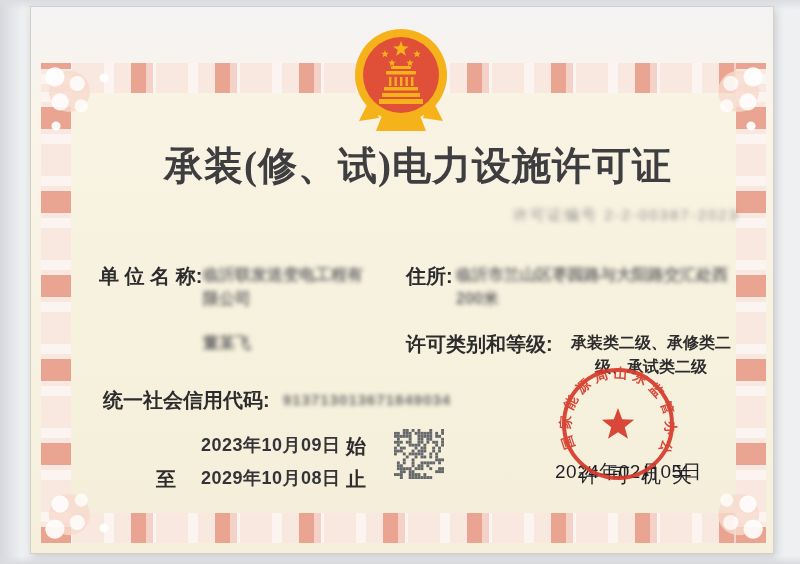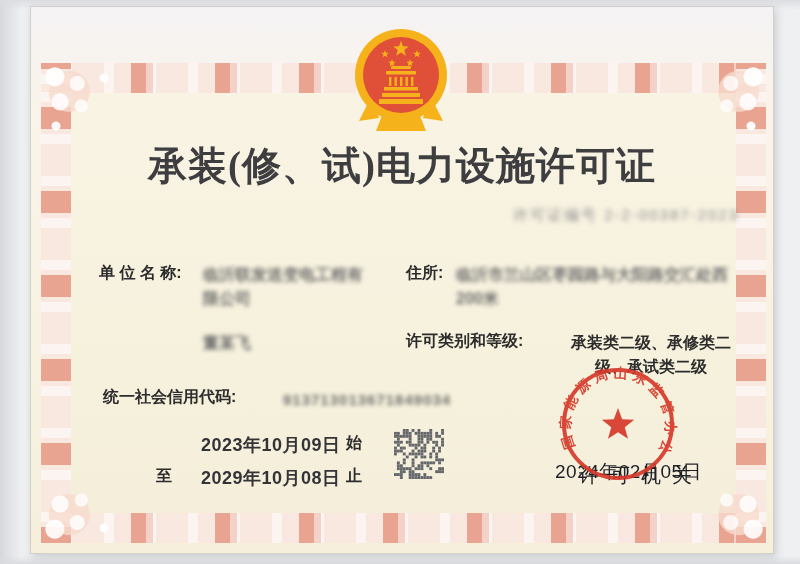--- a/index.html
+++ b/index.html
@@ -53,29 +53,29 @@
   .lace-tr{left:672px;top:54px;transform:scaleX(-1);}
   .lace-bl{left:8px;top:472px;transform:scaleY(-1);}
   .lace-br{left:672px;top:472px;transform:scale(-1,-1);}
 
   
   .emblem{position:absolute;left:318px;top:18px;width:104px;height:110px;}
 
   
   .title{position:absolute;left:0;top:132px;width:742px;text-align:center;
     font-family:"Liberation Serif", serif;font-weight:700;font-size:39px;
-    color:#3e3e40;letter-spacing:1px;}
+    color:#3e3e40;letter-spacing:1px;padding-left:16px;}
 
   .blur1{filter:blur(2.1px);color:#6e6e6e;}
   .blur2{filter:blur(2.6px);color:#8c8c8c;}
 
   .license-no{position:absolute;left:440px;top:199px;width:268px;text-align:right;
     font-size:15px;letter-spacing:2px;}
 
-  .lbl{position:absolute;font-size:16px;font-weight:700;color:#2c2c2c;white-space:nowrap;}
+  .lbl{position:absolute;font-size:20px;font-weight:700;color:#2c2c2c;white-space:nowrap;}
   .val{position:absolute;font-size:16px;font-weight:700;line-height:24px;}
   .plain{color:#2c2c2c;}
 
   .qr{position:absolute;left:363px;top:422px;width:50px;height:50px;filter:blur(.6px);opacity:.85;}
 
   .authority{position:absolute;left:548px;top:455px;font-size:20px;font-weight:400;
     color:#23232a;letter-spacing:11px;white-space:nowrap;}
   .issue-date{position:absolute;left:524px;top:452px;font-size:19px;color:#1f1f26;
     letter-spacing:.5px;}
   .seal{position:absolute;left:527px;top:357px;width:120px;height:120px;opacity:.92;}

